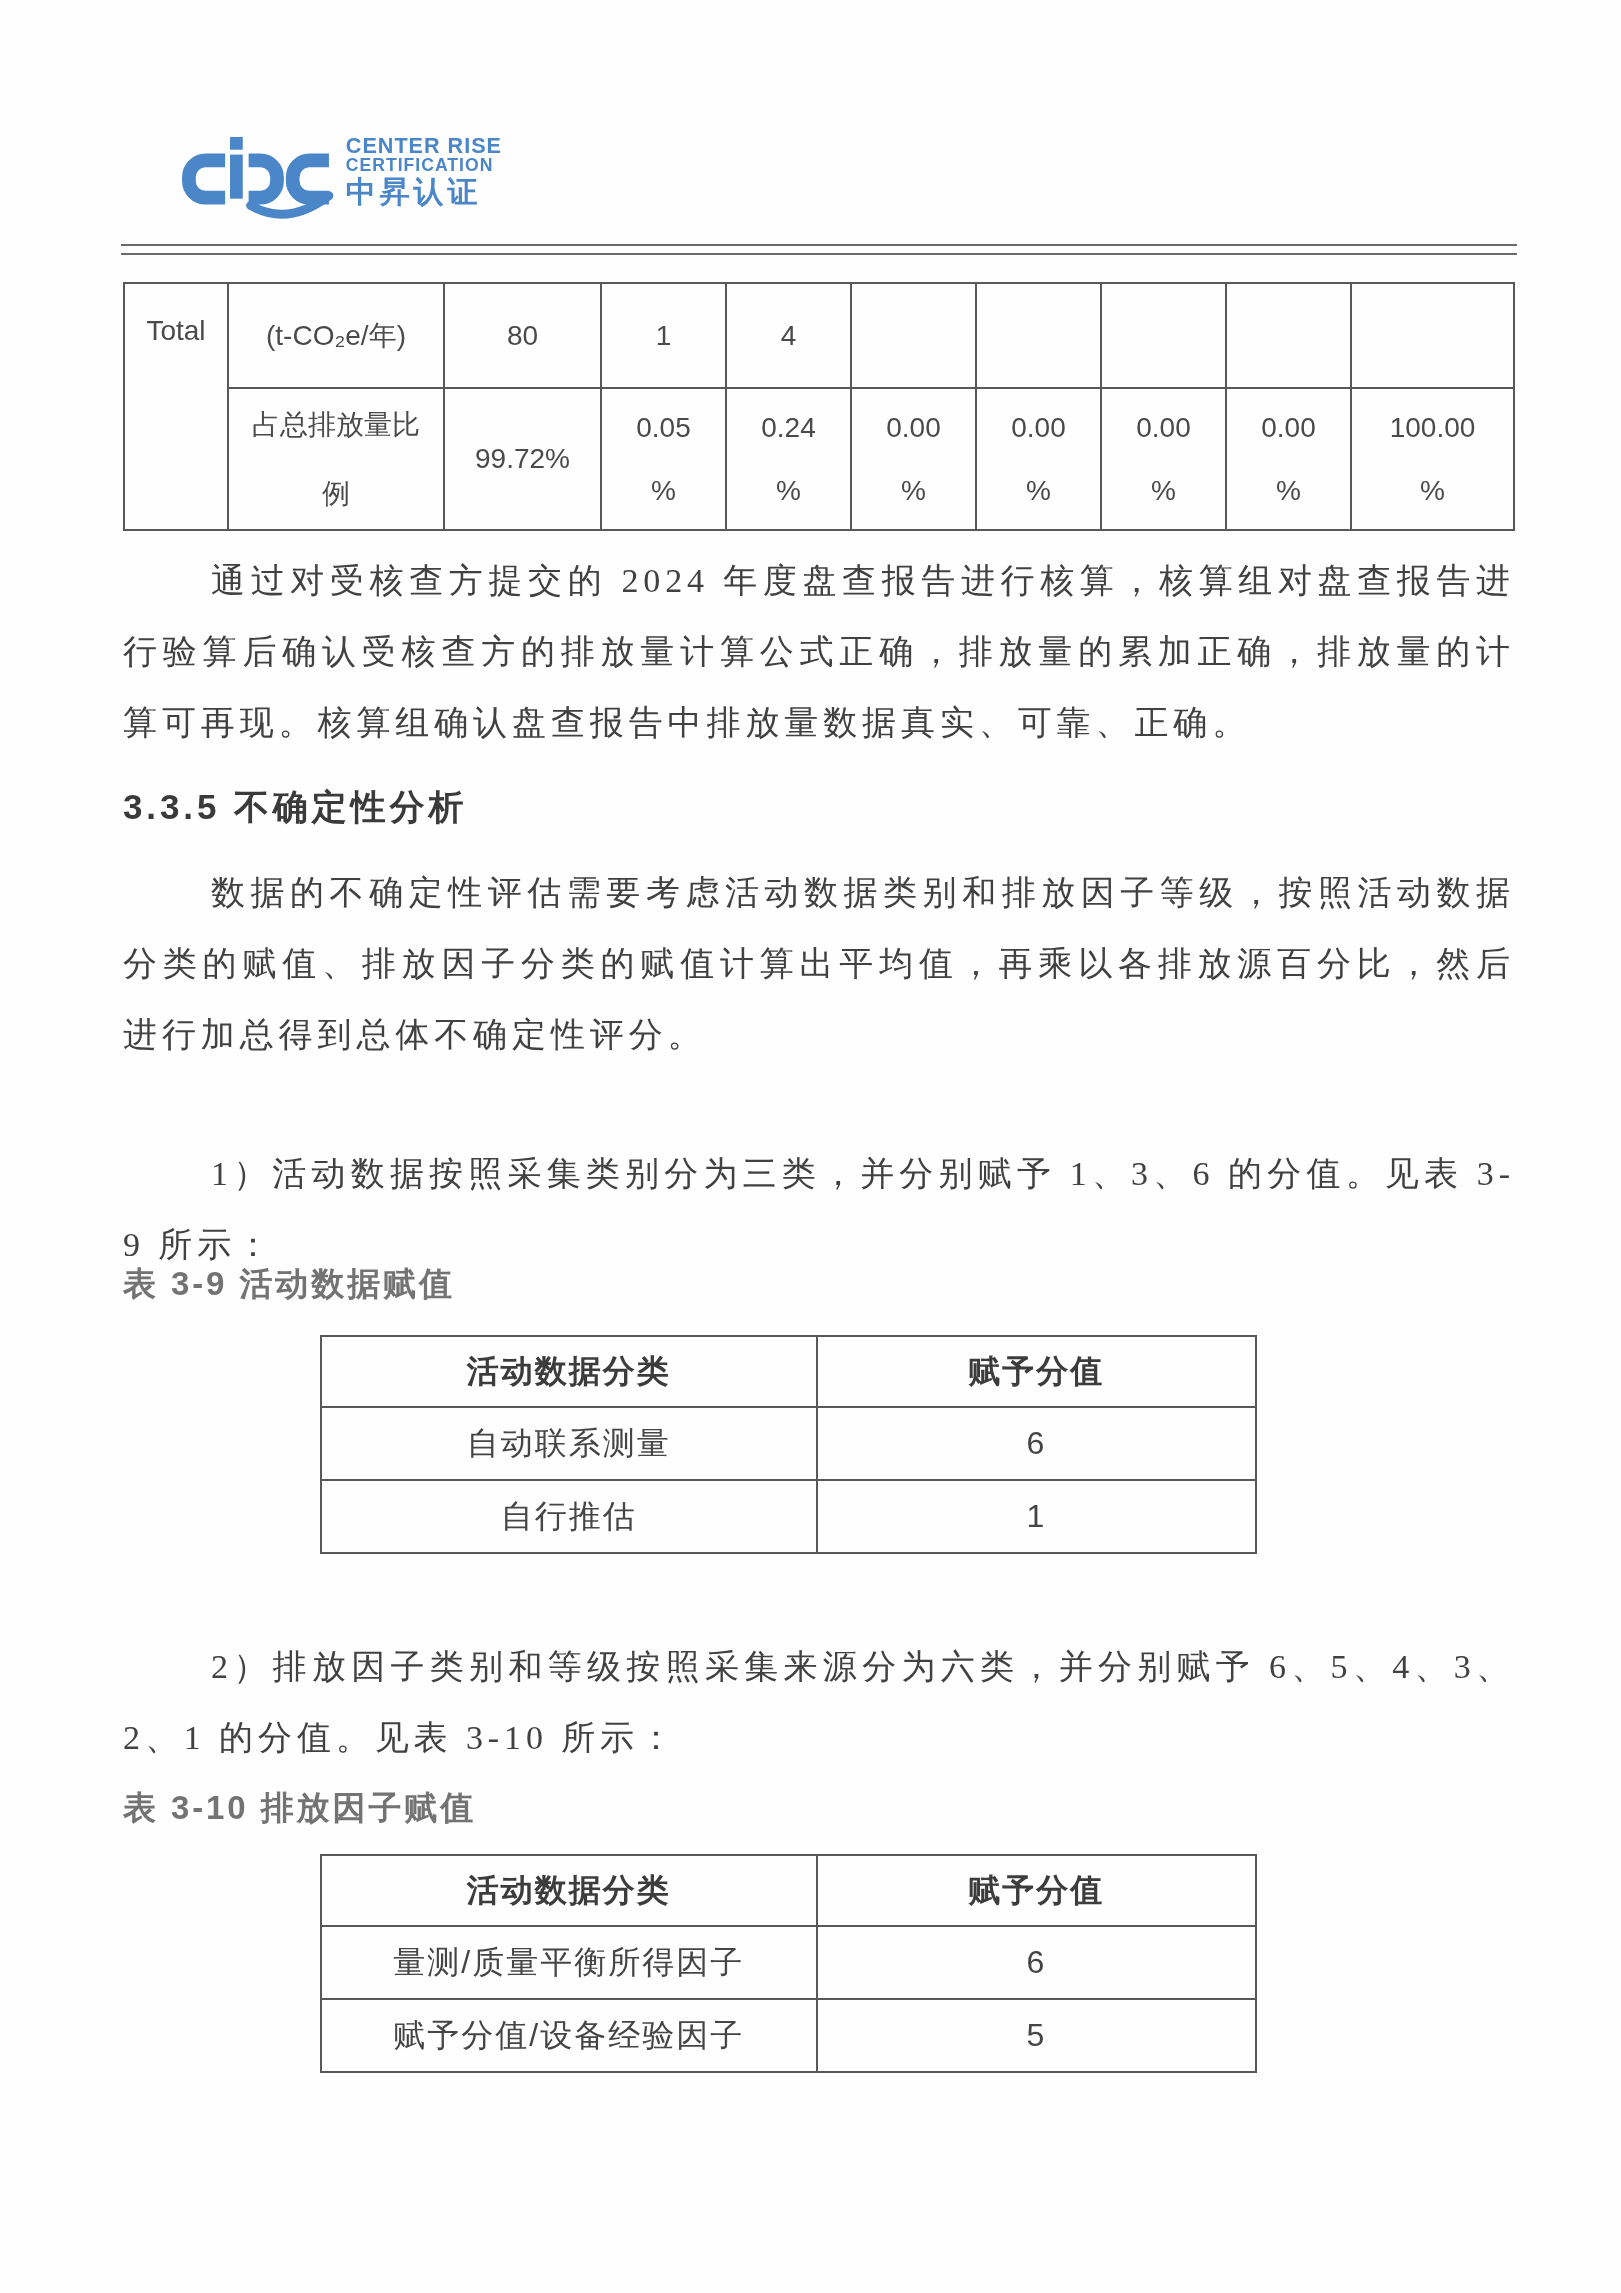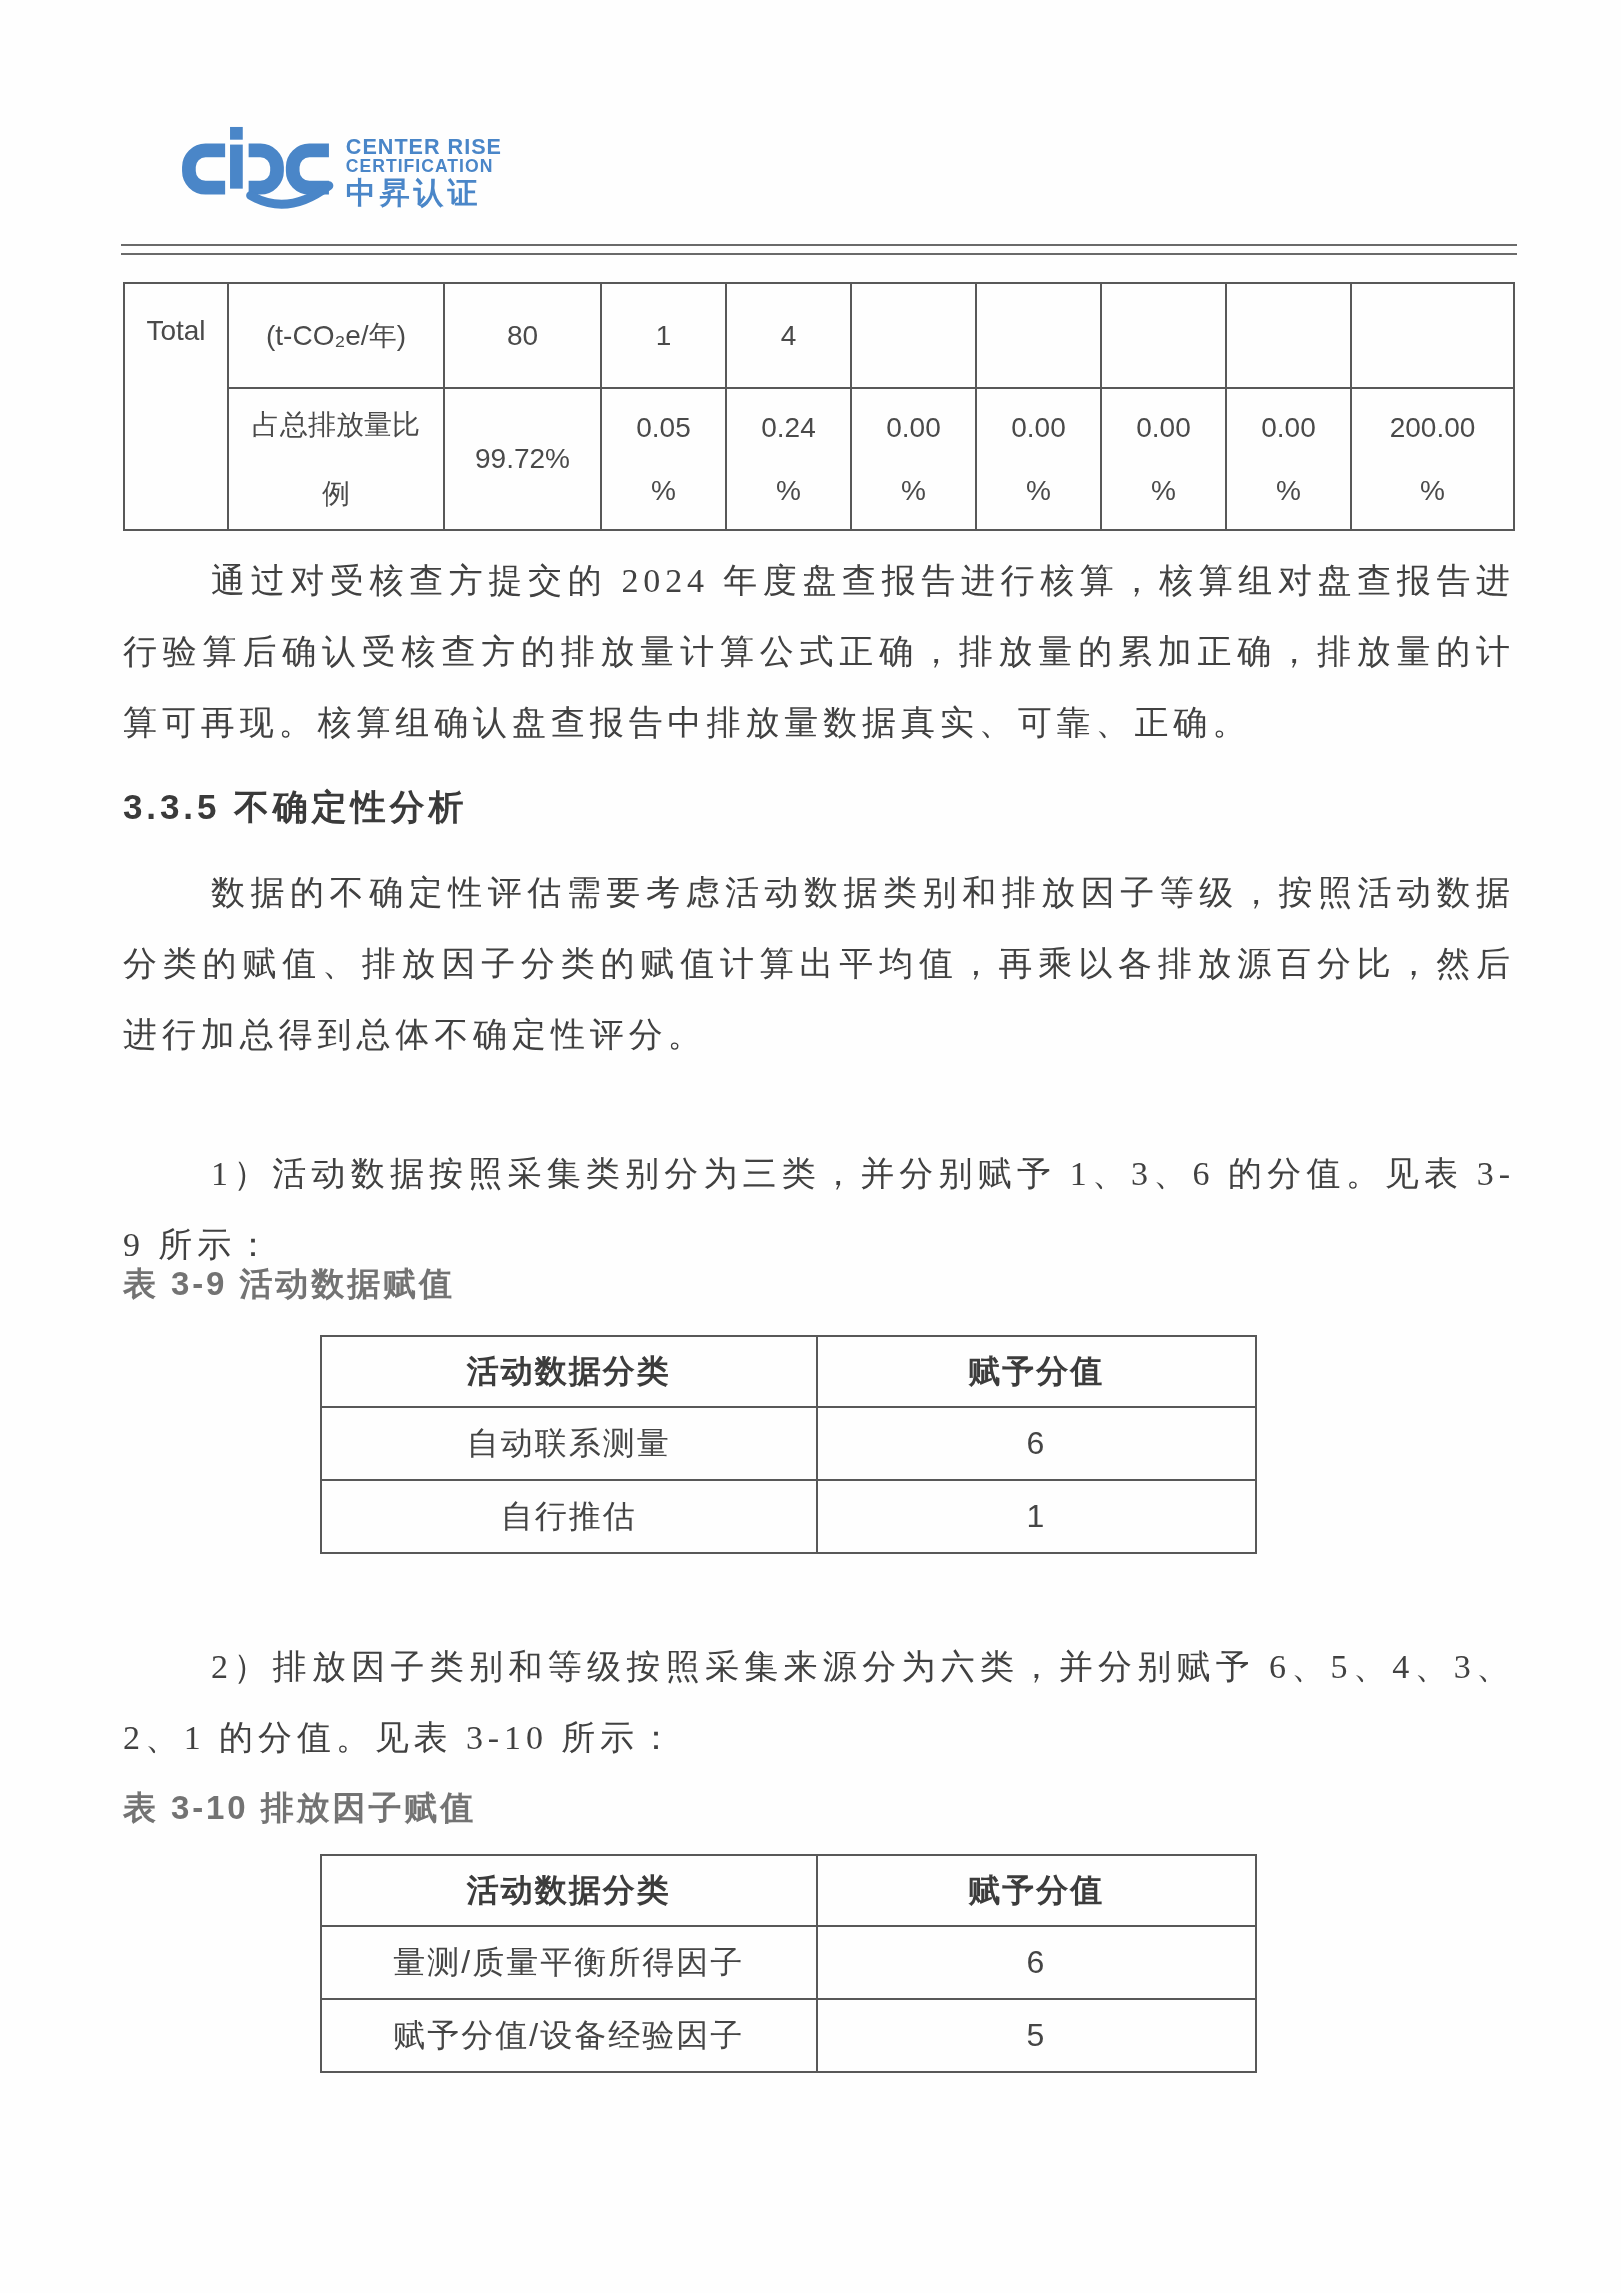--- a/index.html
+++ b/index.html
@@ -7,21 +7,21 @@
   .page {
     position:relative;
     width:1621px; height:2294px;
     background:#fefefe;
     font-family:"Liberation Sans", sans-serif;
     color:#3f3f3f;
     overflow:hidden;
   }
 
   
-  .logo { position:absolute; left:174px; top:123px; width:412px; height:98px; display:flex; align-items:center; }
+  .logo { position:absolute; left:174px; top:135px; width:412px; height:98px; display:flex; }
   .logo-glyph { width:162px; height:94px; flex:0 0 auto; }
   .logo-text { margin-left:9.8px; color:#4a86c8; line-height:1.02; }
   .logo-text .lt1 { font-size:21.6px; font-weight:bold; letter-spacing:1px; }
   .logo-text .lt2 { font-size:17.6px; font-weight:bold; letter-spacing:1px; }
   .logo-text .lt3 { font-size:30px; font-weight:bold; letter-spacing:3.9px; margin-top:2px; }
 
   .header-rule {
     position:absolute; left:121px; top:244px; width:1396px; height:10.8px;
     border-top:2.9px solid #6a6a6a; border-bottom:2.9px solid #6a6a6a;
   }
@@ -165,21 +165,21 @@
           </div>
         </td>
         <td>
           <div class="stack">
             <div>0.00</div>
             <div>%</div>
           </div>
         </td>
         <td>
           <div class="stack">
-            <div>200.00</div>
+            <div>100.00</div>
             <div>%</div>
           </div>
         </td>
       </tr>
     </tbody>
   </table>
 
   <p class="para p1">通过对受核查方提交的 2024 年度盘查报告进行核算，核算组对盘查报告进行验算后确认受核查方的排放量计算公式正确，排放量的累加正确，排放量的计算可再现。核算组确认盘查报告中排放量数据真实、可靠、正确。</p>
 
   <div class="h335">3.3.5 不确定性分析</div>

